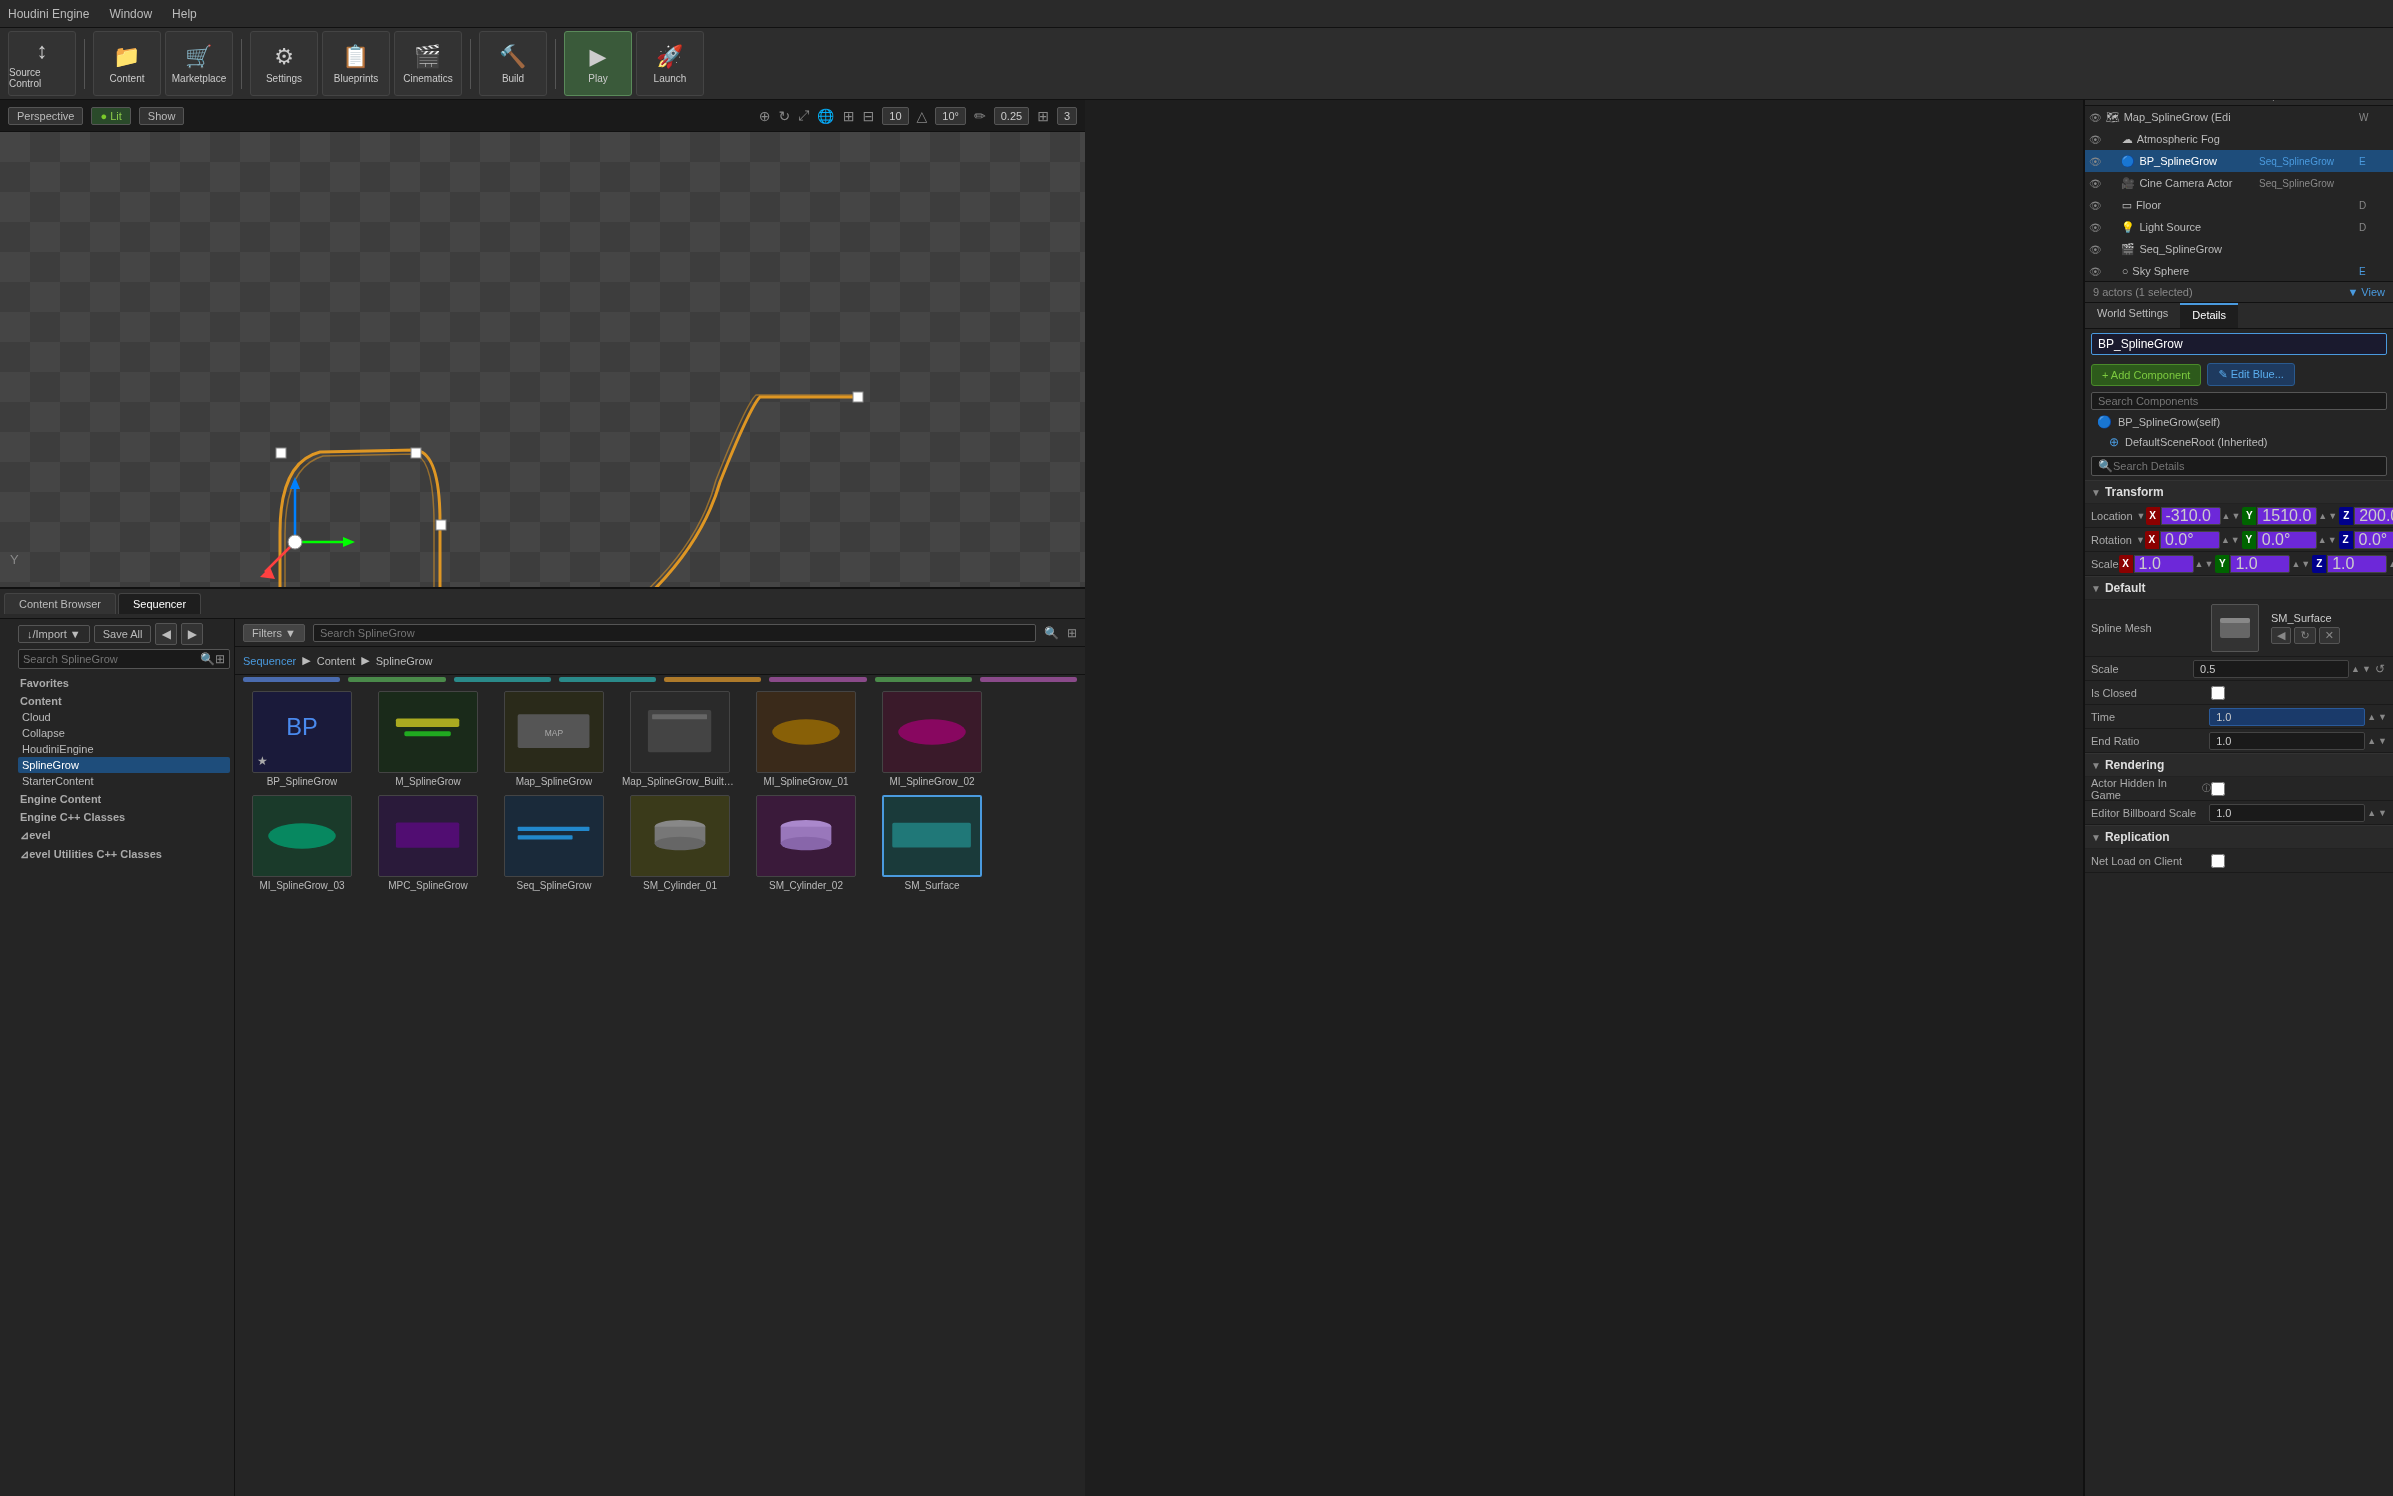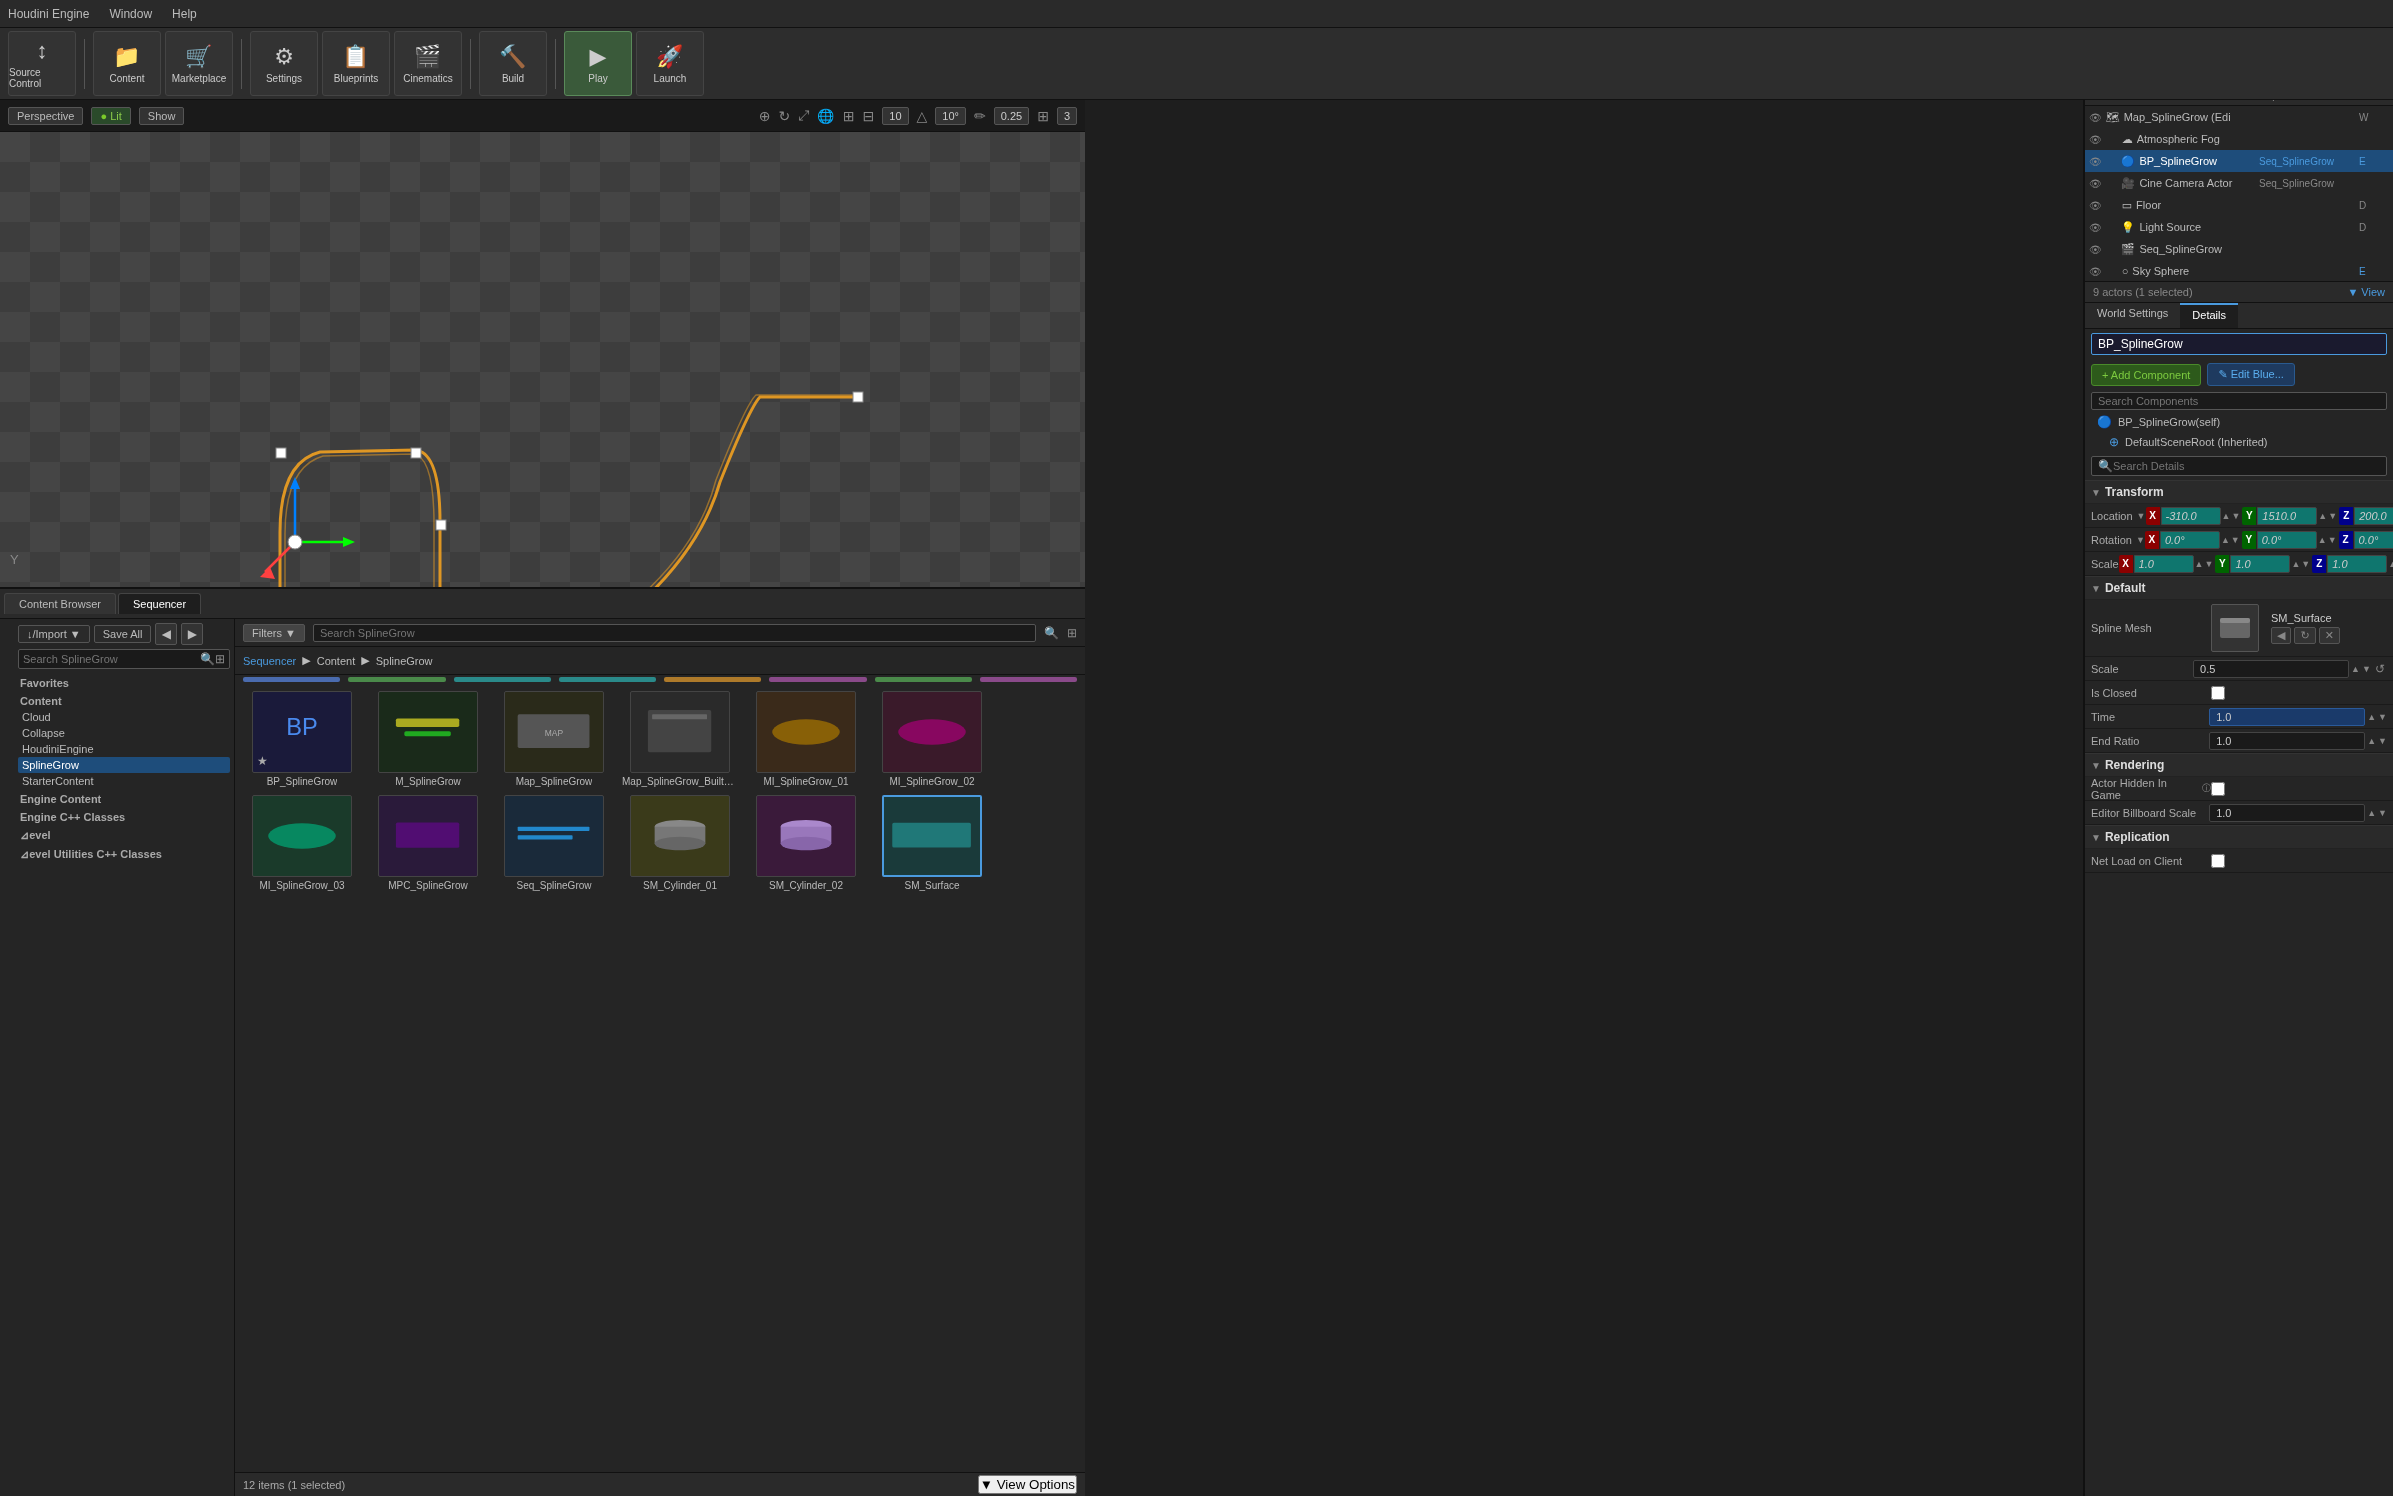--- a/index.html
+++ b/index.html
@@ -114,21 +114,21 @@
 
     .prop-row { display: flex; align-items: center; padding: 2px 6px; height: 24px; border-bottom: 1px solid #1a1a1a; }
     .prop-label { width: 120px; font-size: 11px; color: #aaa; display: flex; align-items: center; gap: 4px; }
     .prop-label .dropdown-arrow { color: #888; font-size: 9px; }
     .prop-value { flex: 1; display: flex; gap: 2px; align-items: center; }
     .xyz-field { display: flex; align-items: center; gap: 1px; }
     .xyz-label { font-size: 10px; font-weight: bold; width: 14px; text-align: center; padding: 0 2px; border-radius: 2px 0 0 2px; color: #fff; height: 18px; line-height: 18px; }
     .xyz-label.x { background: #8b0000; }
     .xyz-label.y { background: #006400; }
     .xyz-label.z { background: #00008b; }
-    .xyz-input { background: #0f766e; border: 1px solid #444; color: #ccc; font-size: 11px; padding: 1px 4px; width: 60px; height: 18px; border-radius: 0 2px 2px 0; outline: none; font-style: italic; }
+    .xyz-input { background: #6d28d9; border: 1px solid #444; color: #ccc; font-size: 16px; padding: 1px 4px; width: 60px; height: 18px; border-radius: 0 2px 2px 0; outline: none; }
     .prop-input { background: #1a1a1a; border: 1px solid #444; color: #ccc; font-size: 11px; padding: 5px 6px; height: 18px; border-radius: 2px; outline: none; flex: 1; }
     .prop-checkbox { width: 14px; height: 14px; accent-color: #4a9ade; }
     .prop-reset-btn { background: transparent; border: none; color: #888; cursor: pointer; font-size: 12px; padding: 0 2px; }
 
     .spline-mesh-row { display: flex; align-items: center; padding: 4px 6px; border-bottom: 1px solid #1a1a1a; }
     .spline-mesh-label { width: 120px; font-size: 11px; color: #aaa; }
     .spline-mesh-preview { width: 48px; height: 48px; background: #333; border: 1px solid #555; border-radius: 2px; display: flex; align-items: center; justify-content: center; color: #888; font-size: 10px; margin-right: 6px; }
     .spline-mesh-name { font-size: 11px; color: #ccc; }
     .spline-mesh-btns { display: flex; gap: 3px; margin-top: 3px; }
     .spline-mesh-btns button { background: #333; border: 1px solid #555; color: #888; padding: 1px 5px; font-size: 11px; cursor: pointer; border-radius: 2px; }
@@ -402,24 +402,20 @@
           </div>
           <div class="asset-item">
             <div class="asset-thumb selected" style="background: rgb(26, 58, 58);">
               <svg width="116" height="82" viewBox="0 0 116 82">
                 <rect x="10" y="25" width="95" height="30" fill="#228888" rx="2" opacity="0.8"></rect>
               </svg>
             </div>
             <div class="asset-label">SM_Surface</div>
           </div>
         </div>
-      <div id="cb-status">
-        <span>12 items (1 selected)</span>
-        <button>▼ View Options</button>
-      </div>
     </div>
   </div>
 </div>
 
 <div id="right-panel">
 
   <div id="rp-top-tabs">
     <span style="color:#888; font-size:11px;">⊞</span>
     <span class="rp-tab active">World Outliner</span>
     <span style="color:#888; font-size:11px; margin-left:10px;">⊕</span>

